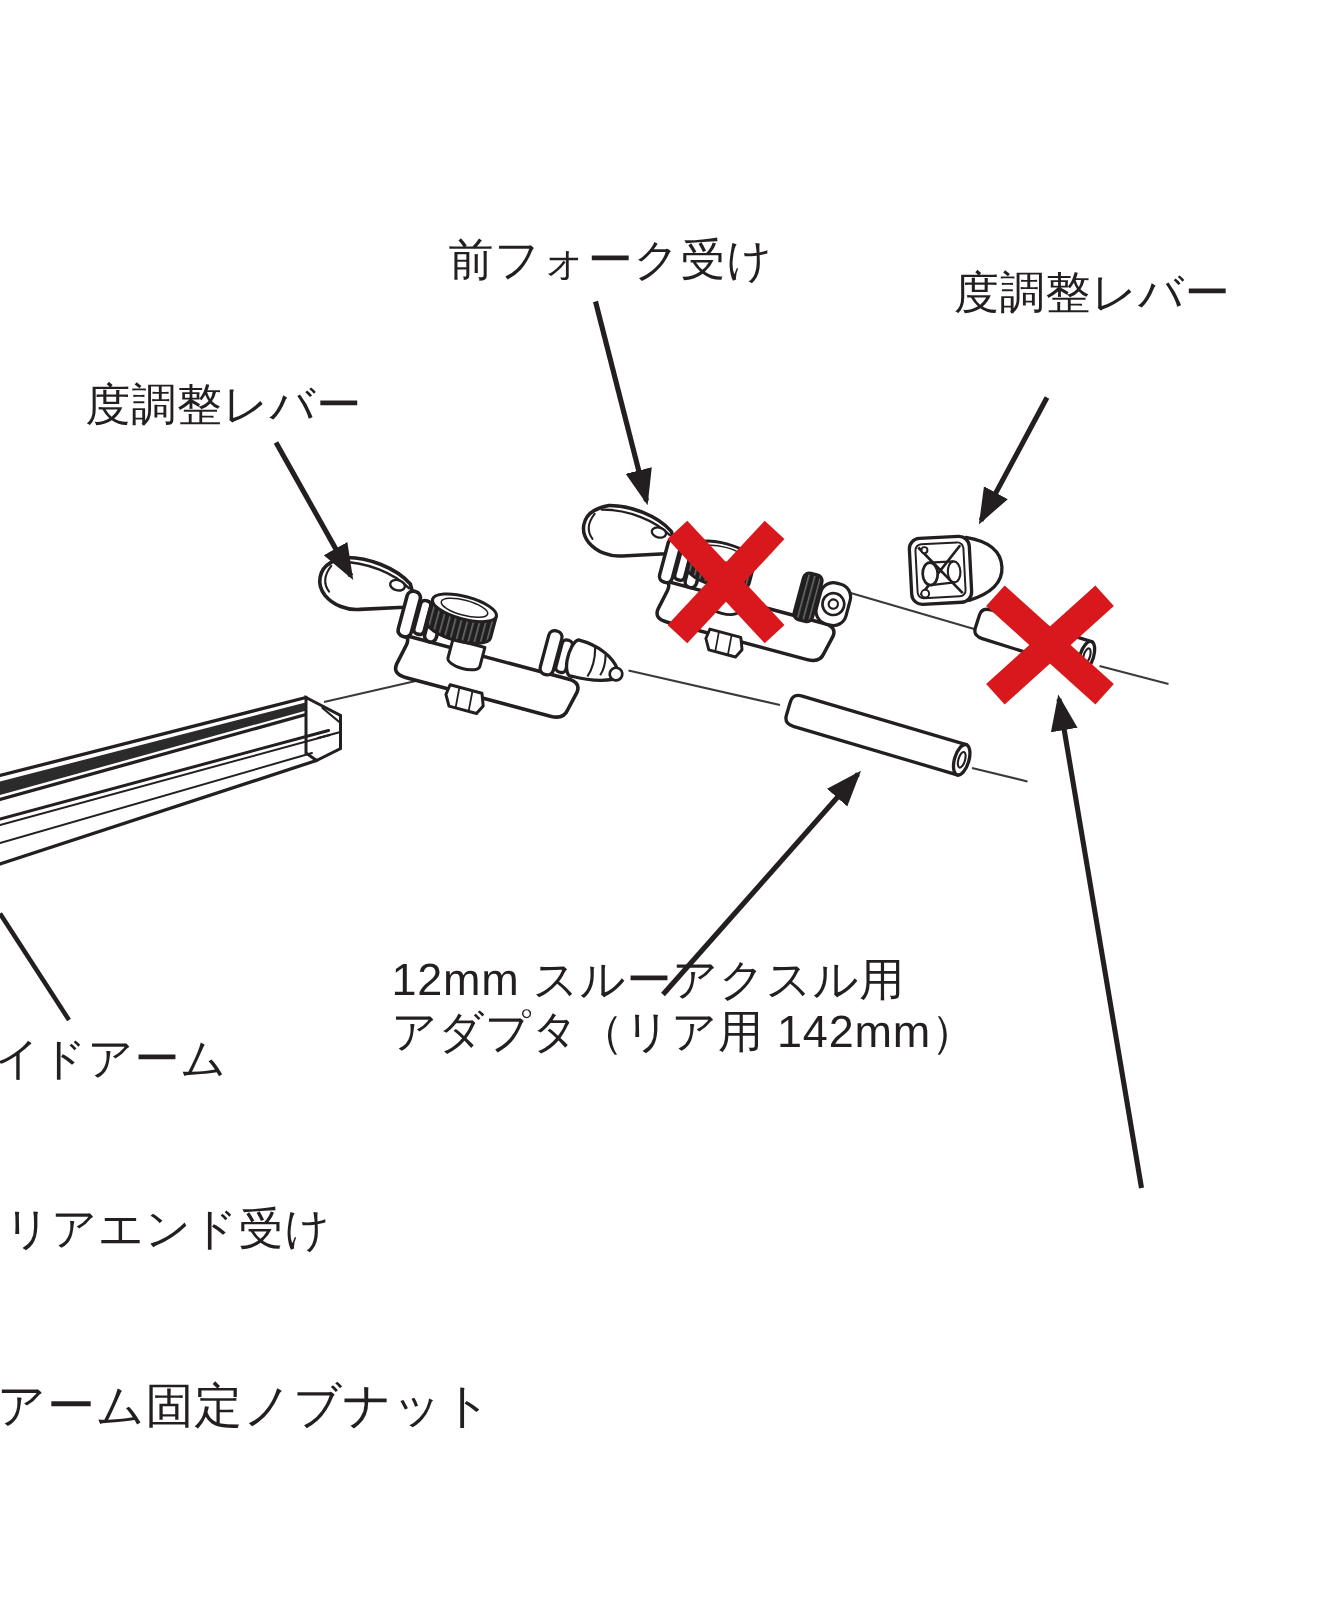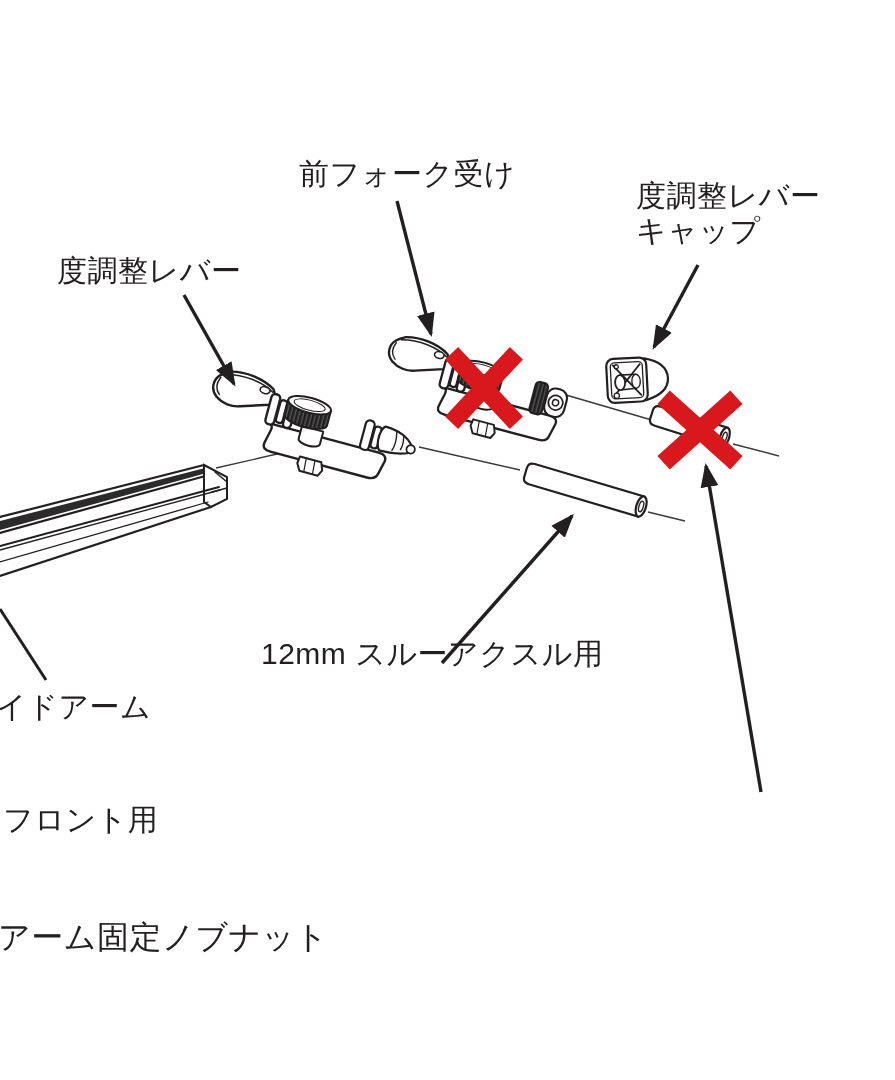--- a/index.html
+++ b/index.html
@@ -144,29 +144,29 @@
       <path d="M442,663 L572,516" marker-end="url(#ah)"></path>
       <path d="M761,792 L706,466" marker-end="url(#ah)"></path>
       <path d="M0,609 L46,680" stroke-width="3"></path>
     </g>
   </svg>
 
   <div class="lbl" id="lbl-front-fork">前フォーク受け</div>
 
   <div class="lbl" id="lbl-rubber-cap">
     <div>度調整レバー</div>
-    <div>キャップ</div>
   </div>
 
   <div class="lbl" id="lbl-rear-end">度調整レバー</div>
 
   <div class="lbl" id="lbl-side-arm">イドアーム</div>
 
-  <div class="lbl" id="lbl-angle-lever">フロント用</div>
+  <div class="lbl" id="lbl-angle-lever">リアエンド受け</div>
 
   <div class="lbl" id="lbl-rear-adapter">
     <div>12mm スルーアクスル用</div>
+    <div>アダプタ（リア用 142mm）</div>
   </div>
 
 
   <div class="lbl" id="lbl-arm-nut">アーム固定ノブナット</div>
 
 </div>
 
 </body></html>

